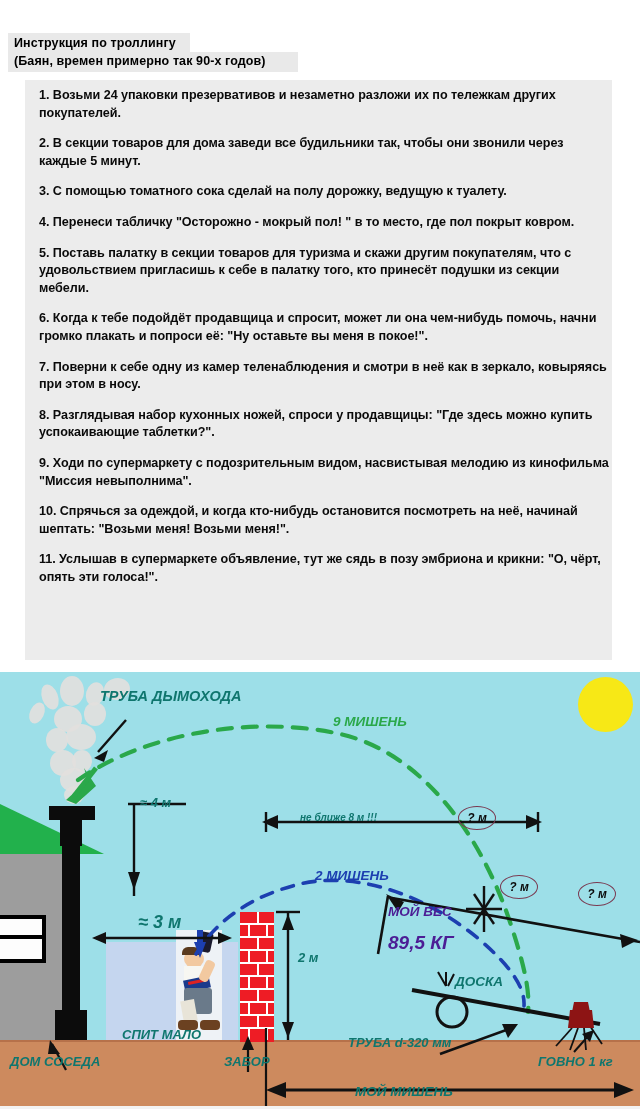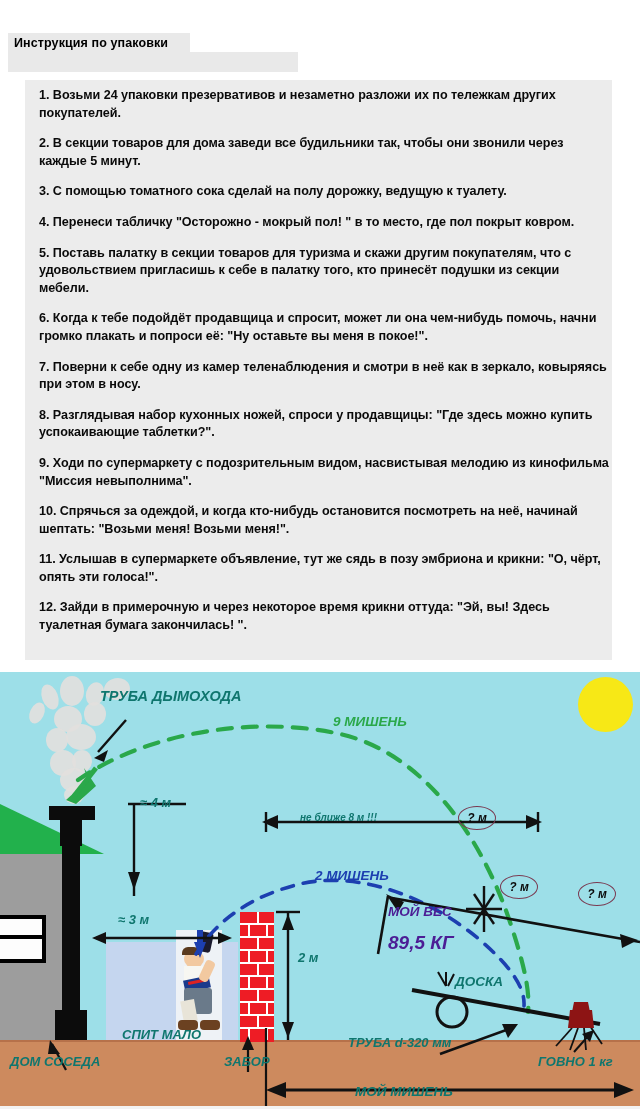--- a/index.html
+++ b/index.html
@@ -69,21 +69,21 @@
        font-family:"Liberation Sans","DejaVu Sans",sans-serif;}
   .lbl-blk{color:#0f766e;}
   .lbl-grn{color:#2aa84a;}
   .lbl-blu{color:#1c3fb0;}
   .lbl-red{color:#4c1d95;}
 
   #lbl-chimney{left:100px;top:16px;font-size:14.5px;}
   #lbl-t1{left:333px;top:42px;font-size:13.5px;}
   #lbl-t2{left:315px;top:196px;font-size:13.5px;}
   #lbl-4m{left:140px;top:123px;font-size:13px;}
-  #lbl-3m{left:118px;top:240px;font-size:13px;}
+  #lbl-3m{left:138px;top:240px;font-size:18px;}
   #lbl-2m{left:298px;top:278px;font-size:13px;}
   #lbl-8m{left:300px;top:140px;font-size:10px;}
   #lbl-weight1{left:388px;top:232px;font-size:13.5px;}
   #lbl-weight2{left:388px;top:260px;font-size:19px;}
   #lbl-doska{left:455px;top:302px;font-size:13.5px;}
   #lbl-house{left:10px;top:382px;font-size:13px;}
   #lbl-sleep{left:122px;top:355px;font-size:13px;}
   #lbl-fence{left:224px;top:382px;font-size:13px;}
   #lbl-pipe{left:348px;top:363px;font-size:13px;}
   #lbl-govno{left:538px;top:382px;font-size:13px;}
@@ -102,36 +102,36 @@
 
   
   #bottomstrip{position:absolute;left:0;top:434px;width:640px;height:3px;background:#f2f2f2;}
 </style>
 </head>
 <body>
 
 <div id="doc">
   <div id="title-box"></div>
   <div id="title-box2"></div>
-  <div class="title-line" id="t1">Инструкция по упаковки</div>
+  <div class="title-line" id="t1">Инструкция по троллингу</div>
+  <div class="title-line" id="t2">(Баян, времен примерно так 90-х годов)</div>
 
   <div id="body-box"></div>
   <div id="list">
     <p class="item">1. Возьми 24 упаковки презервативов и незаметно разложи их по тележкам других покупателей.</p>
     <p class="item">2. В секции товаров для дома заведи все будильники так, чтобы они звонили через каждые 5 минут.</p>
     <p class="item">3. С помощью томатного сока сделай на полу дорожку, ведущую к туалету.</p>
     <p class="item">4. Перенеси табличку "Осторожно - мокрый пол! " в то место, где пол покрыт ковром.</p>
     <p class="item">5. Поставь палатку в секции товаров для туризма и скажи другим покупателям, что с удовольствием пригласишь к себе в палатку того, кто принесёт подушки из секции мебели.</p>
     <p class="item">6. Когда к тебе подойдёт продавщица и спросит, может ли она чем-нибудь помочь, начни громко плакать и попроси её: "Ну оставьте вы меня в покое!".</p>
     <p class="item">7. Поверни к себе одну из камер теленаблюдения и смотри в неё как в зеркало, ковыряясь при этом в носу.</p>
     <p class="item">8. Разглядывая набор кухонных ножей, спроси у продавщицы: "Где здесь можно купить успокаивающие таблетки?".</p>
     <p class="item">9. Ходи по супермаркету с подозрительным видом, насвистывая мелодию из кинофильма "Миссия невыполнима".</p>
     <p class="item">10. Спрячься за одеждой, и когда кто-нибудь остановится посмотреть на неё, начинай шептать: "Возьми меня! Возьми меня!".</p>
     <p class="item">11. Услышав в супермаркете объявление, тут же сядь в позу эмбриона и крикни: "О, чёрт, опять эти голоса!".</p>
-    <p class="item">12. Зайди в примерочную и через некоторое время крикни оттуда: "Эй, вы! Здесь туалетная бумага закончилась! ".</p>
   </div>
 </div>
 
 <div id="diagram">
 
   <div id="sky"></div>
   <div id="ground"></div>
   <div id="ground-edge"></div>
   <div id="sun"></div>
 

